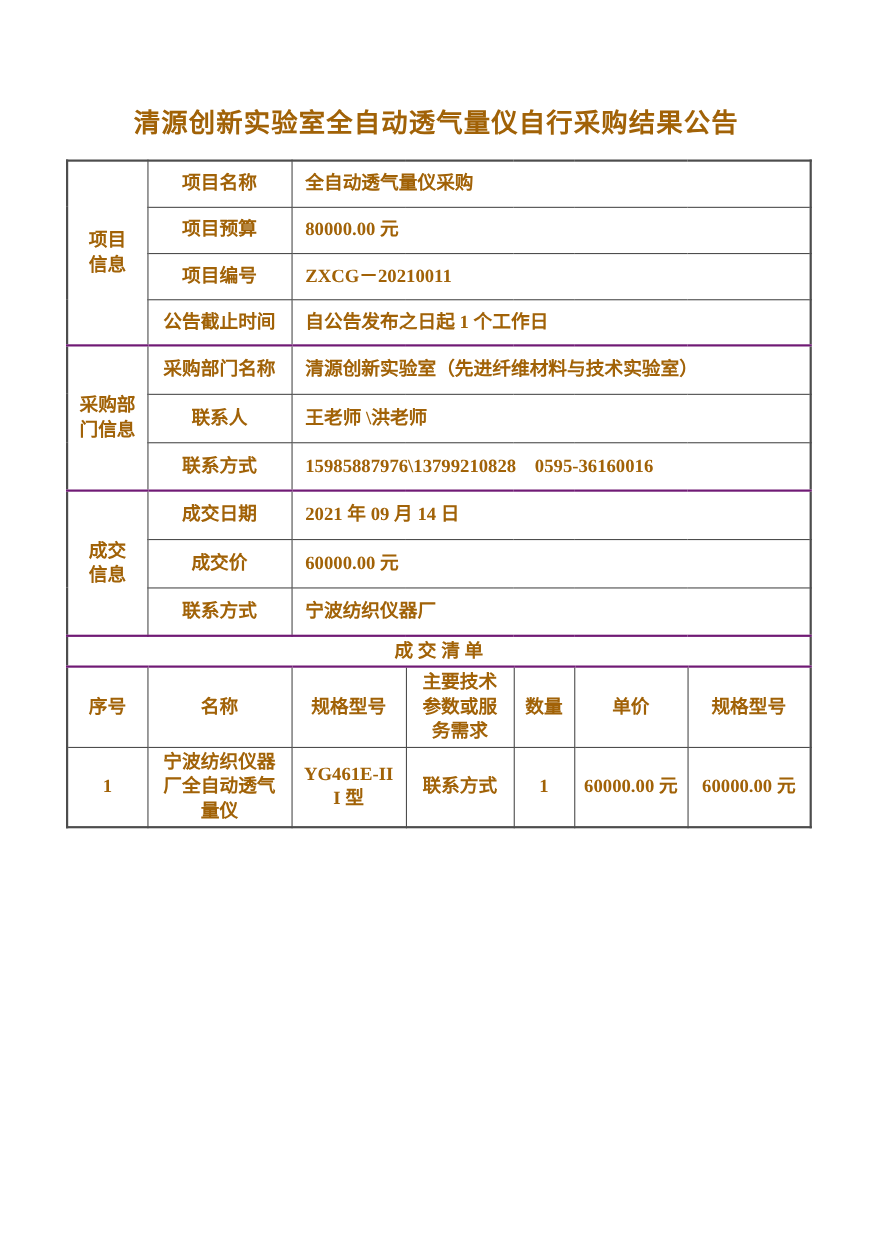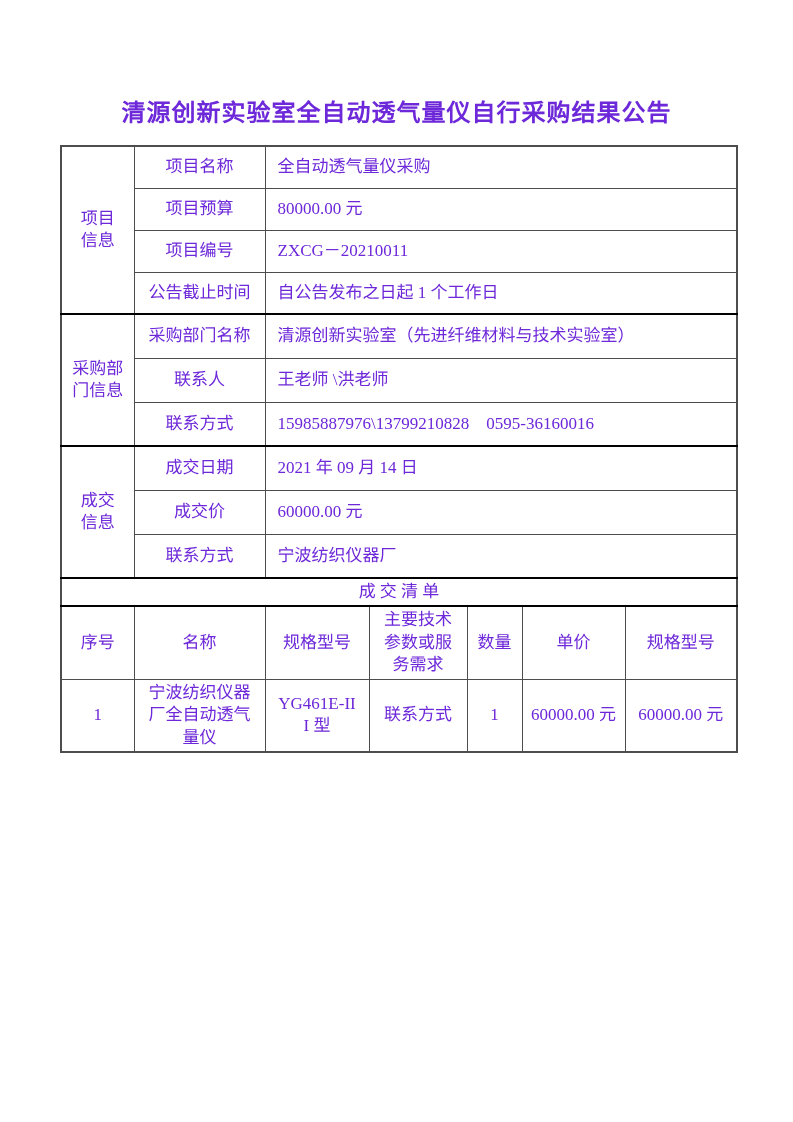--- a/index.html
+++ b/index.html
@@ -2,21 +2,21 @@
 <html lang="zh-CN"><head>
 <meta charset="utf-8">
 <style>
   * { margin: 0; padding: 0; box-sizing: border-box; }
   html, body { background: #ffffff; }
   .page {
     position: relative;
     width: 793px;
     height: 1122px;
     background: #ffffff;
-    color: #6d28d9;
+    color: #a16207;
     font-family: "Liberation Serif", "DejaVu Serif", serif;
     overflow: hidden;
   }
   .doc-title {
     padding-top: 97px;
     font-size: 24px;
     line-height: 32px;
     font-weight: bold;
     text-align: center;
     letter-spacing: 1px;
@@ -30,39 +30,39 @@
   table.main-table {
     border-collapse: collapse;
     table-layout: fixed;
     width: 676px;
     margin: 16px 0 0 60px;
     border: 2px solid #4d4d4d;
   }
   .main-table td, .main-table th {
     border: 1px solid #4d4d4d;
     font-size: 17px;
-    font-weight: normal;
+    font-weight: bold;
     text-align: center;
     vertical-align: middle;
     white-space: pre-wrap;
     line-height: 1.32;
     padding: 2px 4px;
     overflow: hidden;
   }
   .main-table td.value-cell {
     text-align: left;
     padding-left: 12px;
     padding-right: 20px;
   }
   tr.row-s1 { height: 42px; }
   tr.row-s2, tr.row-s3 { height: 44px; }
   tr.deal-title-row { height: 24px; }
   tr.deal-header-row { height: 64px; }
   tr.deal-data-row { height: 64px; }
-  tr.sec-divider > td, tr.sec-divider > th { border-top: 2px solid #000000; margin-top: 32px; }
+  tr.sec-divider > td, tr.sec-divider > th { border-top: 2px solid #701a75; margin-top: 32px; }
 </style>
 </head>
 <body>
 
 <div class="page">
 
   <h1 class="doc-title">清源创新实验室全自动透气量仪自行采购结果公告</h1>
 
 
   <table class="main-table">

